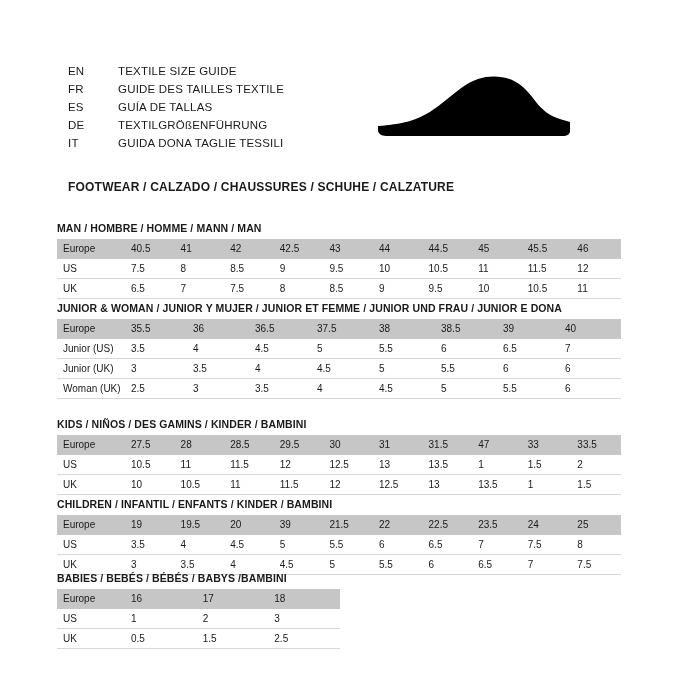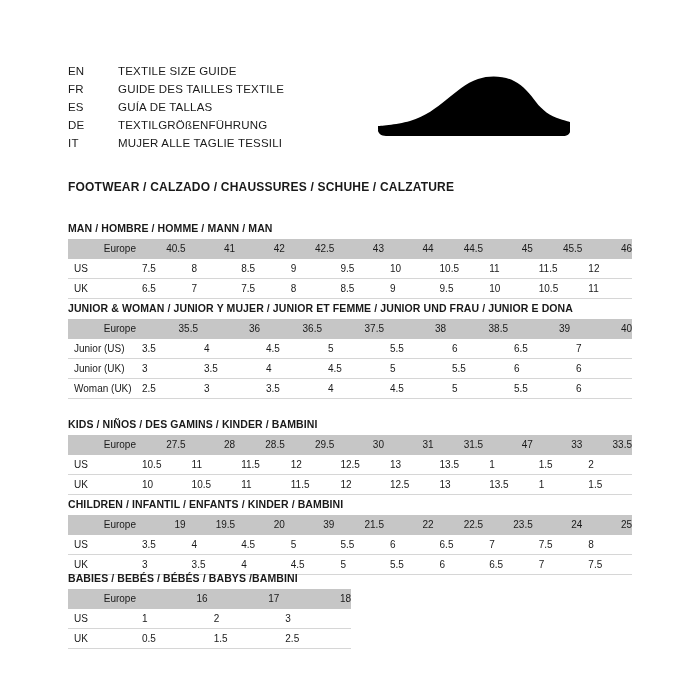--- a/index.html
+++ b/index.html
@@ -59,21 +59,21 @@
     position: absolute;
     right: 62px;
     top: 74px;
     width: 200px;
     height: 72px;
   }
 
   
   .section {
     position: absolute;
-    left: 68px;
+    left: 57px;
     width: 564px;
   }
   .section-title {
     font-size: 10.5px;
     font-weight: bold;
     letter-spacing: 0.1px;
     padding-bottom: 5px;
     white-space: nowrap;
   }
   table.size-table {
@@ -91,21 +91,20 @@
   }
   table.size-table tr.head td {
     background: #c6c6c6;
     font-weight: 400;
   }
   table.size-table tr.row-line td {
     border-bottom: 1px solid #d6d6d6;
   }
   table.size-table tr.head td {
     border-bottom: 1px solid #c6c6c6;
-    text-align: right;
   }
   .label-col {
     width: 62px;
   }
   
 </style>
 </head>
 <body>
 
 <div class="page">
@@ -123,21 +122,21 @@
       <div class="lang-row">
         <span class="lang-code">ES</span>
         <span class="lang-title">GUÍA DE TALLAS</span>
       </div>
       <div class="lang-row">
         <span class="lang-code">DE</span>
         <span class="lang-title">TEXTILGRÖßENFÜHRUNG</span>
       </div>
       <div class="lang-row">
         <span class="lang-code">IT</span>
-        <span class="lang-title">MUJER ALLE TAGLIE TESSILI</span>
+        <span class="lang-title">GUIDA DONA TAGLIE TESSILI</span>
       </div>
     </div>
     <div class="footwear-line">FOOTWEAR / CALZADO / CHAUSSURES / SCHUHE / CALZATURE</div>
   </div>
 
   <div class="shoe">
     <svg viewBox="0 0 200 72" width="200" height="72" aria-hidden="true">
       <path fill="#000000" d="M4,52 C4,52 22,51 36,47 C52,42 62,34 72,26 C82,18 92,9 104,5 C116,1 130,2 140,7 C150,12 156,20 162,28 C168,36 176,42 186,45 C192,47 196,48 196,48 L196,56 C196,59 194,61 190,61 L12,61 C7,61 4,58 4,55 Z"></path>
       <path fill="#000000" d="M4,56 L196,52 L196,57 C196,60 193,62 189,62 L12,62 C7,62 4,59 4,56 Z"></path>
       <path fill="#ffffff" d="M150,47 C154,44 158,42 163,41 L166,45 C161,46 156,48 152,51 Z" opacity="0.0"></path>

